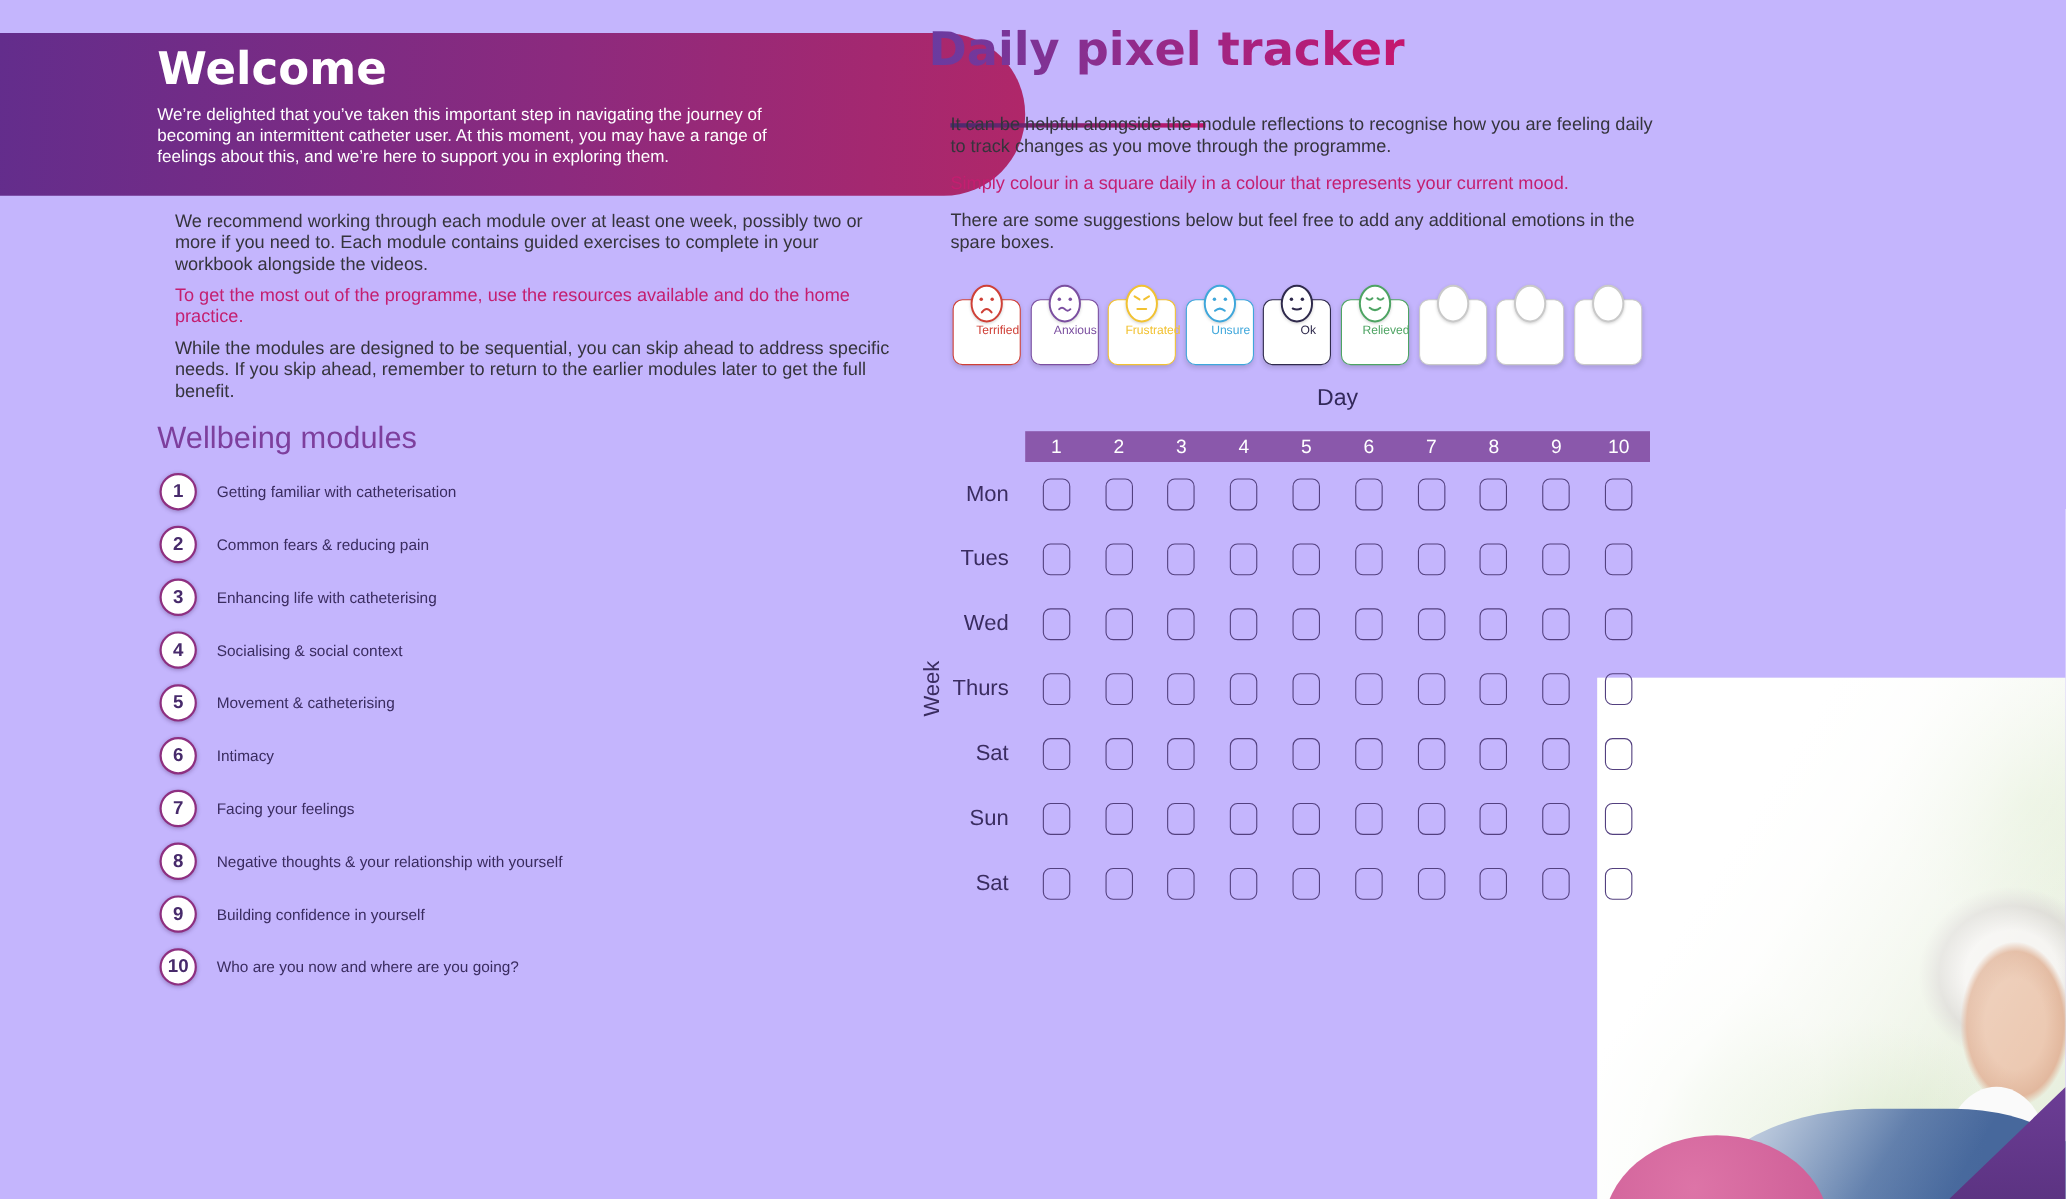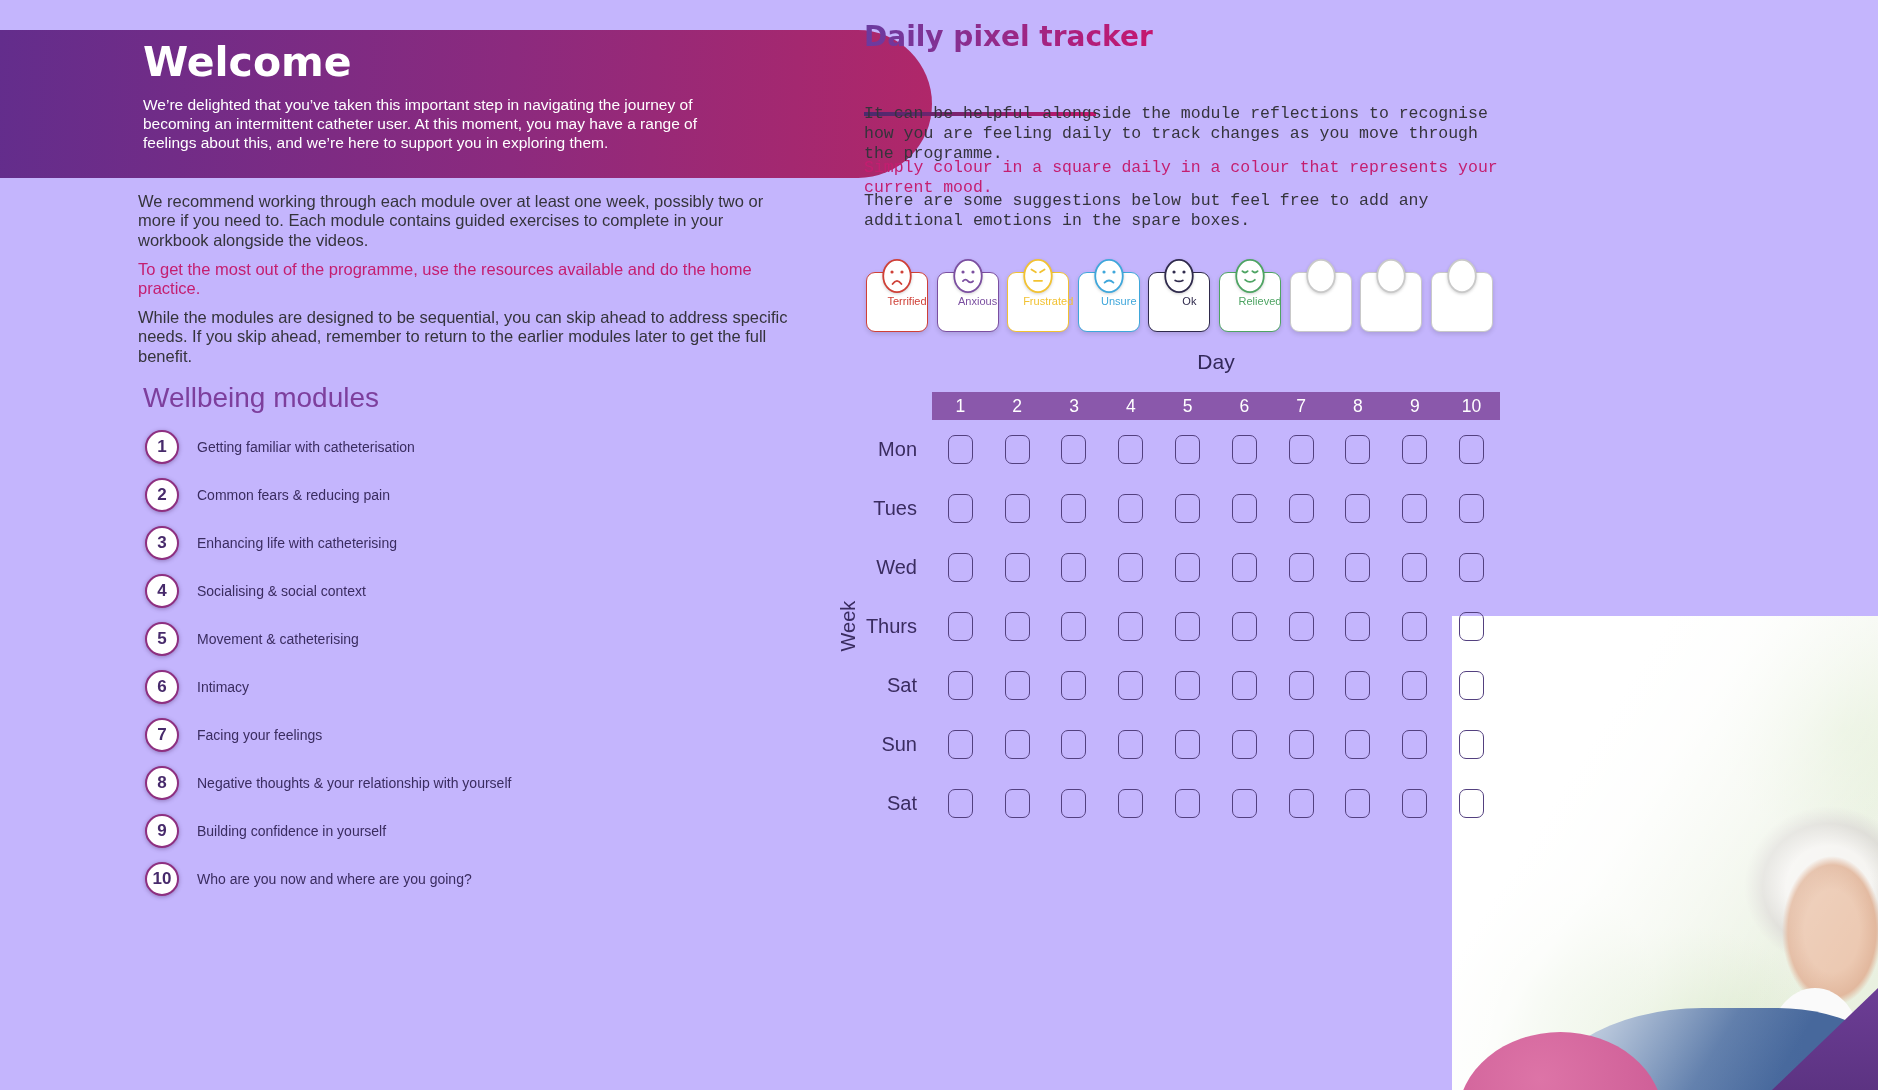--- a/index.html
+++ b/index.html
@@ -13,39 +13,39 @@
           font-family:"Liberation Sans",sans-serif;color:#35343c;}
 
   
   .banner{position:absolute;left:0;top:30px;width:932px;height:148px;
           background:linear-gradient(93deg,var(--banner-g1) 0%,#8c2a7e 55%,var(--banner-g2) 100%);
           border-radius:0 84px 84px 0;}
   .banner h1{position:absolute;left:143px;top:8px;margin:0;color:#fff;
              font-family:"DejaVu Sans","Liberation Sans",sans-serif;font-weight:bold;font-size:41px;}
   .banner p{position:absolute;left:143px;top:66px;width:590px;margin:0;color:#fff;
             font-size:15.5px;line-height:1.22;}
-  .body-p{position:absolute;left:138px;width:655px;margin:0;font-size:16.5px;line-height:1.18;}
+  .body-p{position:absolute;left:159px;width:655px;margin:0;font-size:16.5px;line-height:1.18;}
   .p1{top:192px;} .p2{top:260px;color:var(--accent);} .p3{top:308px;}
   .modules-h{position:absolute;left:143px;top:382px;margin:0;color:var(--heading-purple);
              font-size:28px;font-weight:400;}
   .module-list{position:absolute;left:145px;top:430px;margin:0;padding:0;list-style:none;}
   .module-item{display:flex;align-items:center;gap:18px;height:34px;margin-bottom:14px;}
   .module-num{flex:0 0 34px;width:34px;height:34px;border-radius:50%;background:#fff;
               border:2.5px solid #8e2f80;display:flex;align-items:center;justify-content:center;
               font-size:17px;font-weight:bold;color:#472a6b;box-shadow:0 1px 4px rgba(70,35,95,.4);box-sizing:border-box;}
   .module-label{font-size:14px;color:var(--module-text);}
 
   
-  .t-title{position:absolute;left:864px;top:20px;margin:0;font-size:28px;
+  .t-title{position:absolute;left:844px;top:20px;margin:0;font-size:42px;
            font-family:"DejaVu Sans","Liberation Sans",sans-serif;font-weight:bold;color:#8a2d86;
            background:linear-gradient(90deg,var(--title-g1),var(--title-g2));
            -webkit-background-clip:text;background-clip:text;-webkit-text-fill-color:transparent;}
   .t-divider{position:absolute;left:864px;top:112px;width:232px;height:3.5px;
              background:linear-gradient(90deg,#4a2a6e,var(--title-g2));}
-  .t-p{position:absolute;left:864px;width:648px;margin:0;font-size:16.5px;line-height:1.2;font-family:Liberation Mono, monospace;}
+  .t-p{position:absolute;left:864px;width:648px;margin:0;font-size:16.5px;line-height:1.2;}
   .t-p1{top:104px;} .t-p2{top:158px;color:var(--accent);} .t-p3{top:191px;}
 
   .emotions{position:absolute;left:866px;top:258px;display:flex;gap:8.6px;}
   .emo{position:relative;width:62px;height:78px;}
   .emo-face{position:absolute;top:0;left:50%;transform:translateX(-50%);z-index:2;line-height:0;
             filter:drop-shadow(0 1px 1.5px rgba(0,0,0,.18));}
   .emo-card{position:absolute;top:14px;left:0;width:62px;height:60px;box-sizing:border-box;
             border:1.7px solid #c9c9c9;border-radius:9px;background:#fff;
             box-shadow:0 2px 5px rgba(0,0,0,.14);display:flex;justify-content:center;padding-left:20px;}
   .emo-label{margin-top:22px;font-size:11px;white-space:nowrap;}

